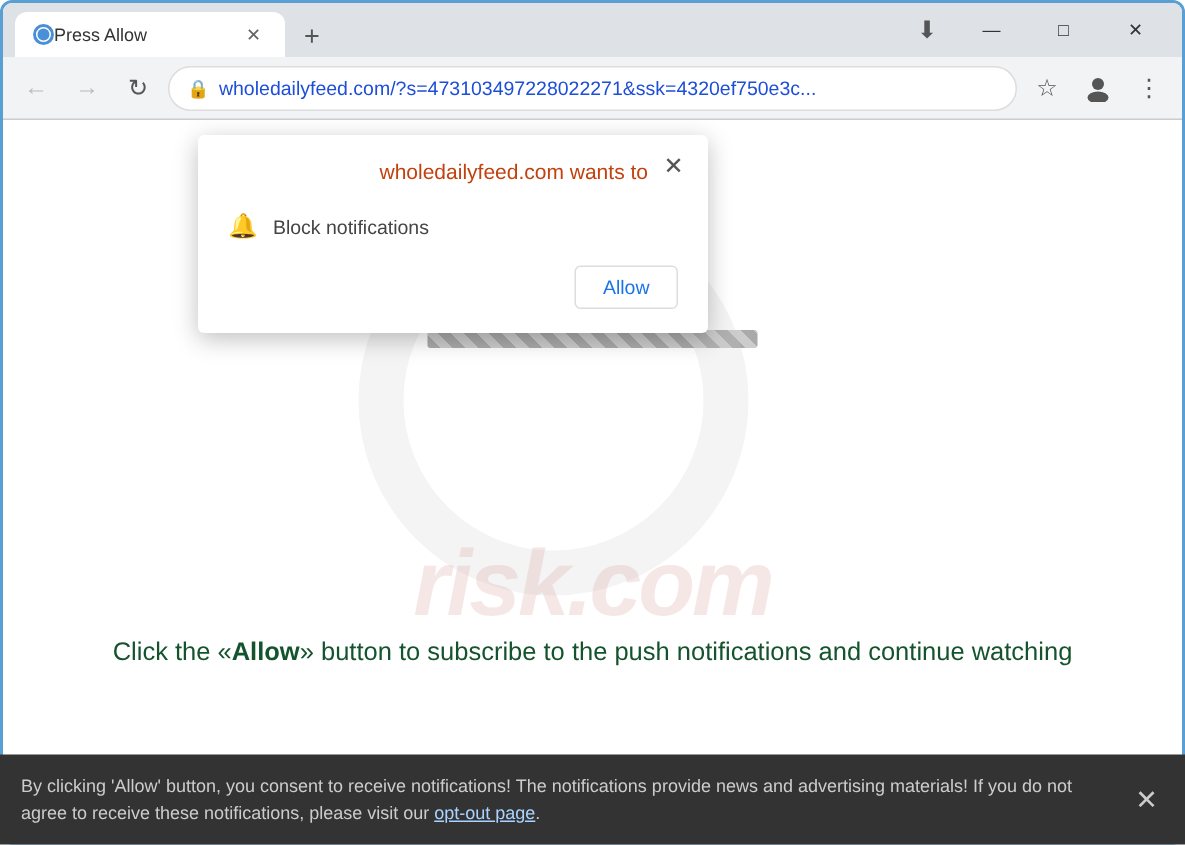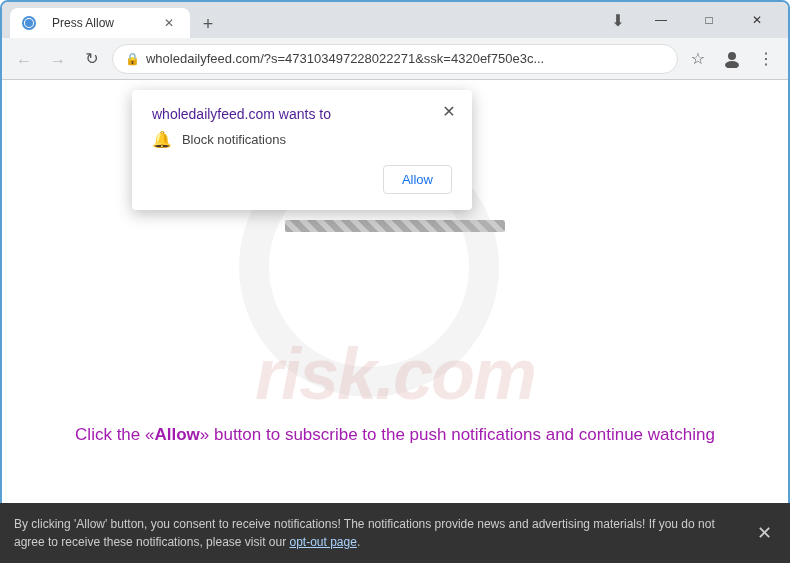--- a/index.html
+++ b/index.html
@@ -28,21 +28,21 @@
       flex: 1;
       height: 100%;
     }
     .tab {
       display: flex;
       align-items: center;
       background: #fff;
       border-radius: 8px 8px 0 0;
       padding: 0 12px;
       height: 30px;
-      gap: 16px;
+      gap: 0;
       font-size: 12px;
       color: #333;
       min-width: 180px;
       position: relative;
     }
     .tab-icon {
       width: 14px;
       height: 14px;
       border-radius: 50%;
       border: 2px solid #4a90d9;
@@ -110,21 +110,21 @@
       height: 30px;
       gap: 6px;
     }
     .lock-icon {
       font-size: 12px;
       color: #555;
     }
     .address-text {
       flex: 1;
       font-size: 13px;
-      color: #404040;
+      color: #1d4ed8;
       white-space: nowrap;
       overflow: hidden;
     }
     .star-icon, .account-icon, .menu-icon {
       width: 28px; height: 28px;
       display: flex; align-items: center; justify-content: center;
       border-radius: 50%;
       color: #555;
       font-size: 16px;
       cursor: pointer;
@@ -158,24 +158,24 @@
       position: absolute;
       width: 260px; height: 260px;
       border-radius: 50%;
       border: 30px solid rgba(200,200,200,0.2);
       top: 50%;
       left: 50%;
       transform: translate(-60%, -60%);
     }
     .watermark-text {
       position: absolute;
-      font-size: 72px;
+      font-size: 62px;
       font-weight: bold;
       color: rgba(220, 160, 160, 0.25);
-      bottom: 90px;
+      bottom: 80px;
       left: 50%;
       transform: translateX(-50%);
       white-space: nowrap;
       font-style: italic;
       letter-spacing: -2px;
     }
 
     
     .notification-popup {
       position: absolute;
@@ -194,23 +194,24 @@
       right: 12px;
       cursor: pointer;
       font-size: 16px;
       color: #555;
       width: 22px; height: 22px;
       display: flex; align-items: center; justify-content: center;
       border-radius: 50%;
     }
     .popup-site {
       font-size: 14px;
-      color: #4c1d95;
-      margin-bottom: 8px;
+      color: #c2410c;
+      margin-bottom: 19px;
       padding-right: 20px;
+      text-align: right;
     }
     .popup-perm {
       display: flex;
       align-items: center;
       gap: 10px;
       margin-bottom: 16px;
       font-size: 13px;
       color: #444;
     }
     .bell-icon {
@@ -248,21 +249,21 @@
       border-radius: 2px;
     }
 
     
     .main-text {
       position: absolute;
       bottom: 60px;
       left: 0; right: 0;
       text-align: center;
       font-size: 17px;
-      color: #a21caf;
+      color: #14532d;
       padding: 0 30px;
     }
     .main-text strong { font-weight: 700; }
 
     
     .bottombar {
       position: absolute;
       bottom: 0;
       left: 0; right: 0;
       background: #333;

